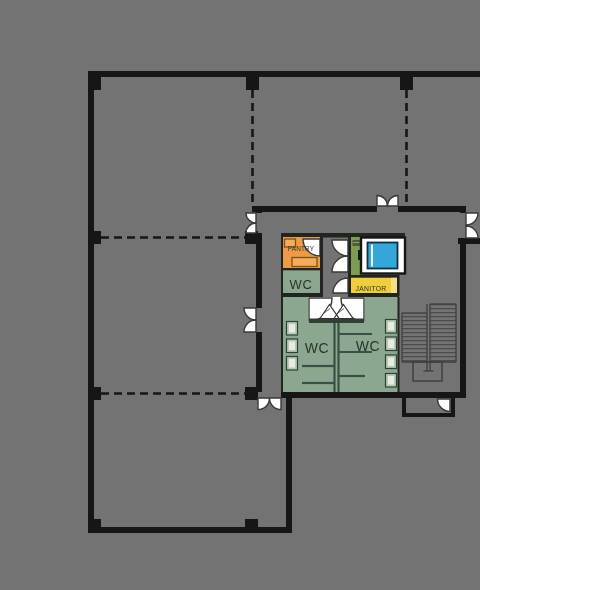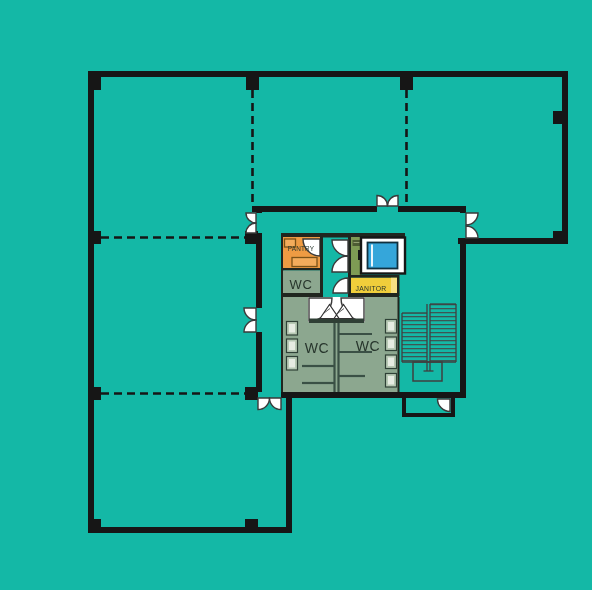--- a/index.html
+++ b/index.html
@@ -1,16 +1,16 @@
 <!DOCTYPE html>
 <html><head>
 <meta charset="utf-8">
 <style>
   html,body{margin:0;padding:0;background:#ffffff;}
-  .page{width:592px;height:590px;background:#14b8a6;position:relative;overflow:hidden;}
+  .page{width:480px;height:590px;background:#737373;position:relative;overflow:hidden;}
   svg text{font-family:"Liberation Sans","DejaVu Sans",sans-serif;}
   .w{fill:#161616;}                 
   .iw{fill:#20261f;}                
   .dash{stroke:#161616;stroke-width:2.6;stroke-dasharray:8 5;fill:none;}
   .door{fill:#ffffff;stroke:#3a3a3a;stroke-width:1.4;}
   .furn{stroke:#7a5217;stroke-width:1.3;}
   .stair{stroke:#3f3f3f;stroke-width:1.3;fill:none;}
   .part{stroke:#3a5045;stroke-width:2.2;fill:none;}
   .fixout{stroke:#2f4136;stroke-width:1.2;}
   .fixin{fill:#e6ece2;}

